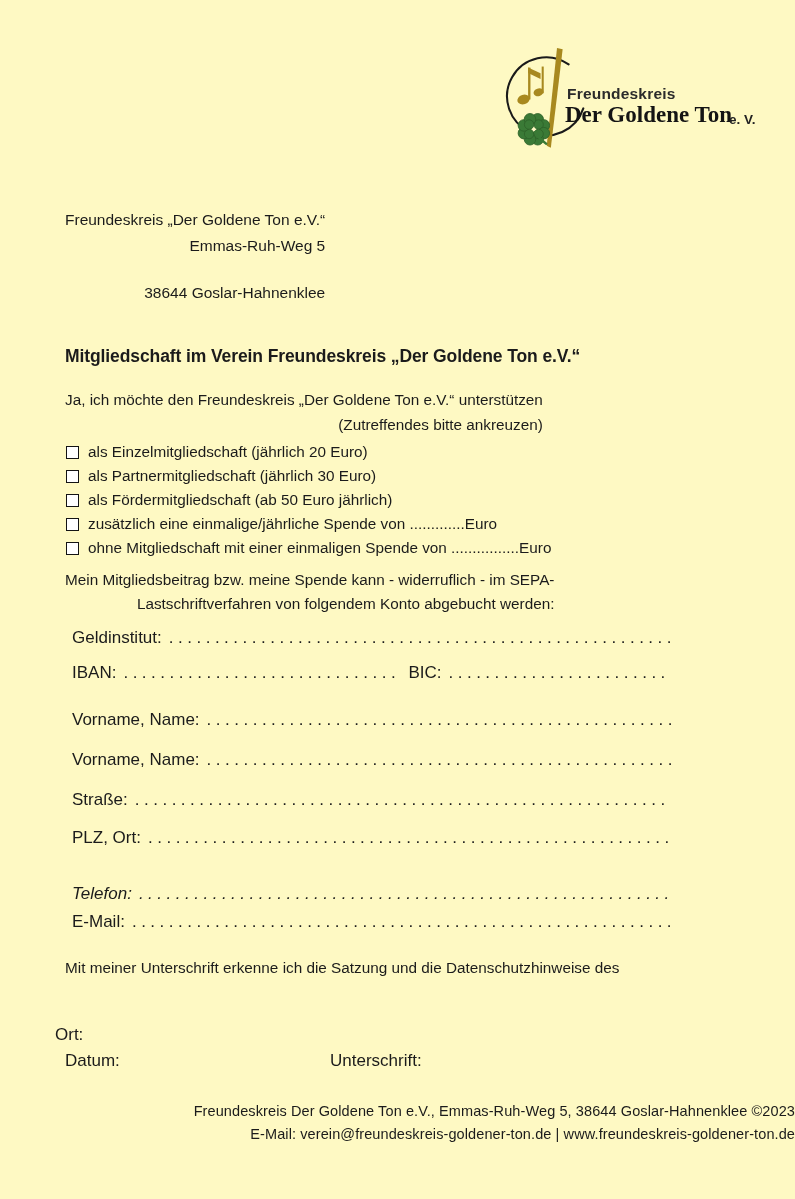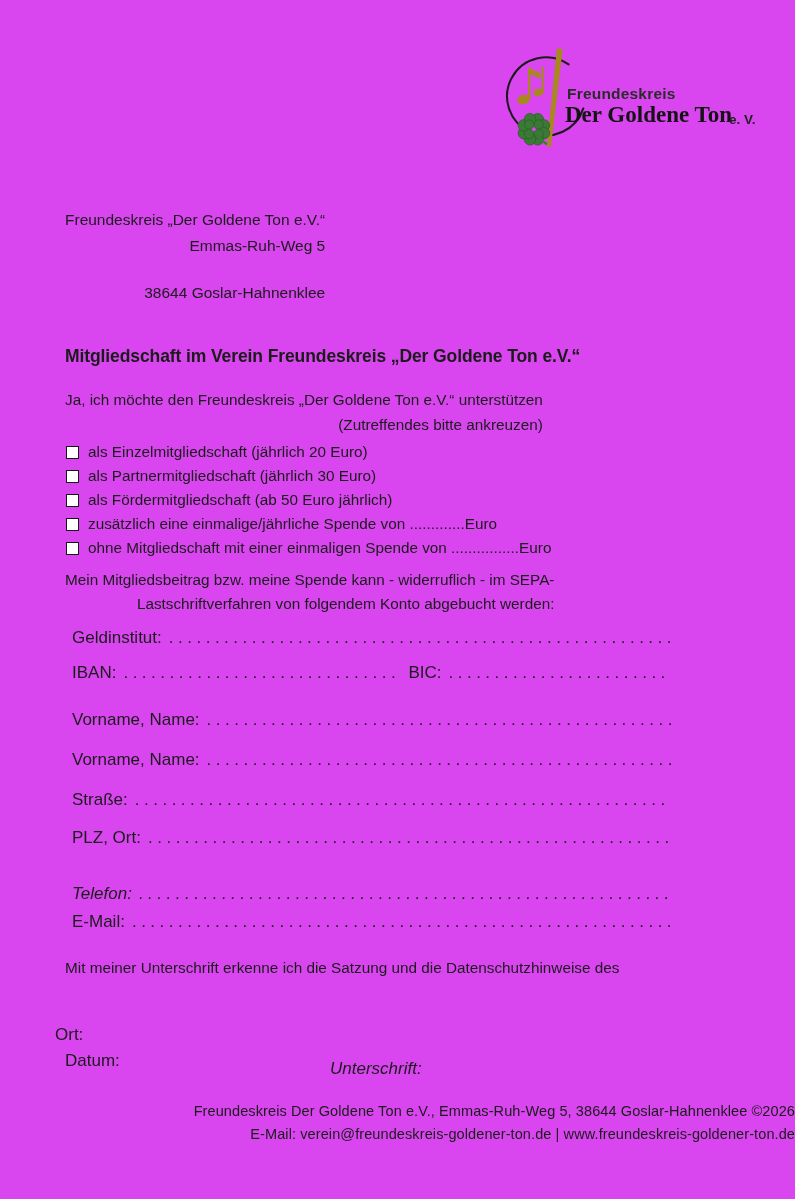--- a/index.html
+++ b/index.html
@@ -1,20 +1,20 @@
 <!DOCTYPE html>
 <html><head>
 <meta charset="utf-8">
 <style>
   html,body{margin:0;padding:0;background:#e9e9e9;}
   .page{
     position:relative;
     width:795px;height:1199px;
     margin:0 auto;
-    background:#d946ef;
+    background:#fef9c3;
     font-family:"Liberation Sans",sans-serif;
     color:#1b1b1b;
     overflow:hidden;
   }
   .abs{position:absolute;}
 
   
   .logo{left:503px;top:45px;width:280px;height:112px;}
   .logo-name{left:64px;top:40px;font-size:15.5px;font-weight:600;letter-spacing:.2px;color:#2b2b2b;white-space:nowrap;}
   .logo-title{left:62px;top:57px;font-family:"Liberation Serif",serif;font-weight:700;font-size:23px;color:#141414;white-space:nowrap;}
@@ -42,21 +42,21 @@
   .r-iban{top:663px;}
   .r-vn1{top:710px;}
   .r-vn2{top:750px;}
   .r-str{top:790px;}
   .r-plz{top:828px;}
   .r-tel{top:884px;font-style:italic;}
   .r-mail{top:912px;}
 
   .ort{left:55px;top:1025px;font-size:17px;}
   .datumrow{left:65px;top:1051px;width:606px;font-size:17px;}
-  .unterschrift{position:absolute;left:265px;top:8px;font-style:italic;}
+  .unterschrift{position:absolute;left:265px;top:0;}
 
   .footer{left:0;top:1100px;width:795px;text-align:center;font-size:14.5px;line-height:23px;letter-spacing:.1px;color:#1b1b1b;}
 
   p{margin:0;text-align:right;}
 </style>
 </head>
 <body>
 
 <div class="page">
 
@@ -198,17 +198,17 @@
   </div>
 
   <div class="abs ort">Ort:</div>
 
   <div class="abs datumrow">
     <span>Datum:</span>
     <span class="unterschrift">Unterschrift:</span>
   </div>
 
   <div class="abs footer">
-    <p>Freundeskreis Der Goldene Ton e.V., Emmas-Ruh-Weg 5, 38644 Goslar-Hahnenklee ©2026</p>
+    <p>Freundeskreis Der Goldene Ton e.V., Emmas-Ruh-Weg 5, 38644 Goslar-Hahnenklee ©2023</p>
     <p>E-Mail: verein@freundeskreis-goldener-ton.de | www.freundeskreis-goldener-ton.de</p>
   </div>
 
 </div>
 
 </body></html>

